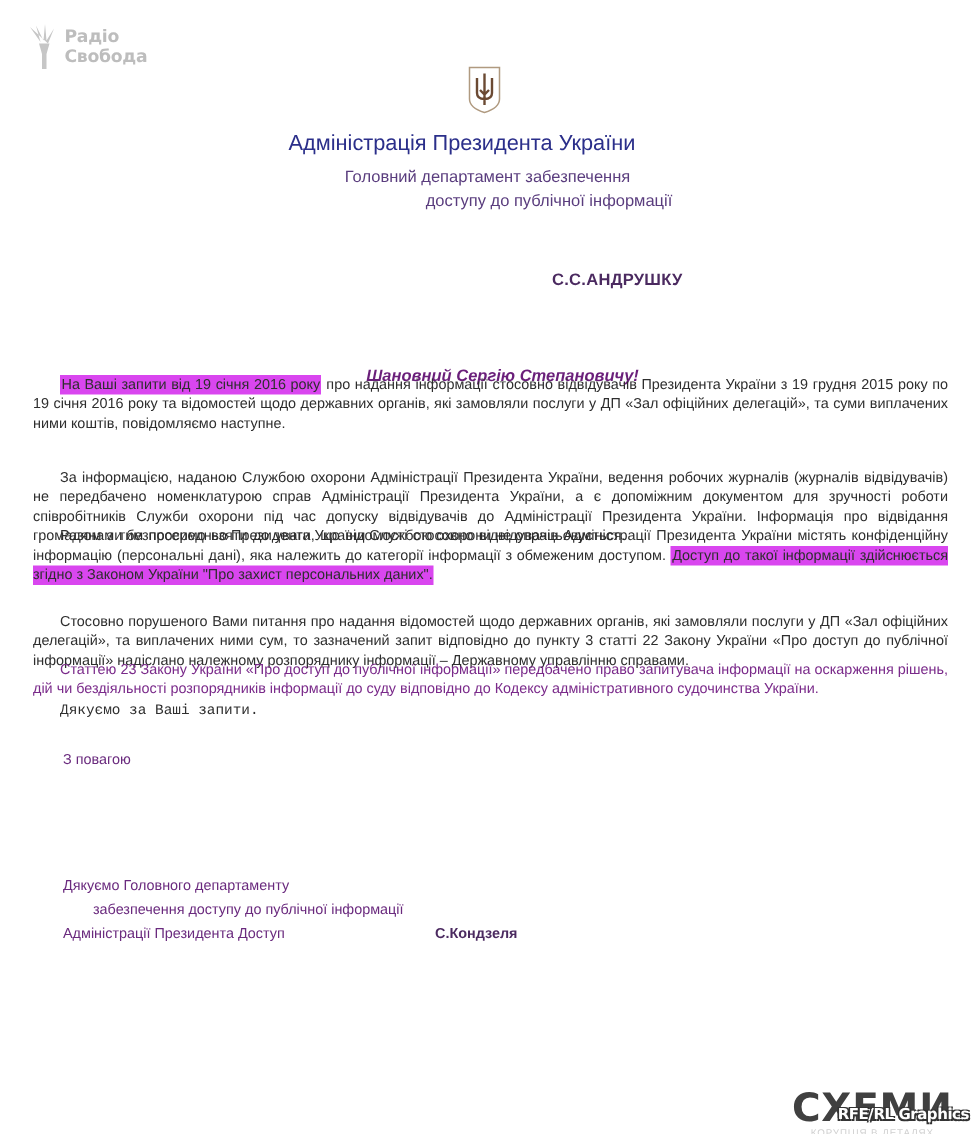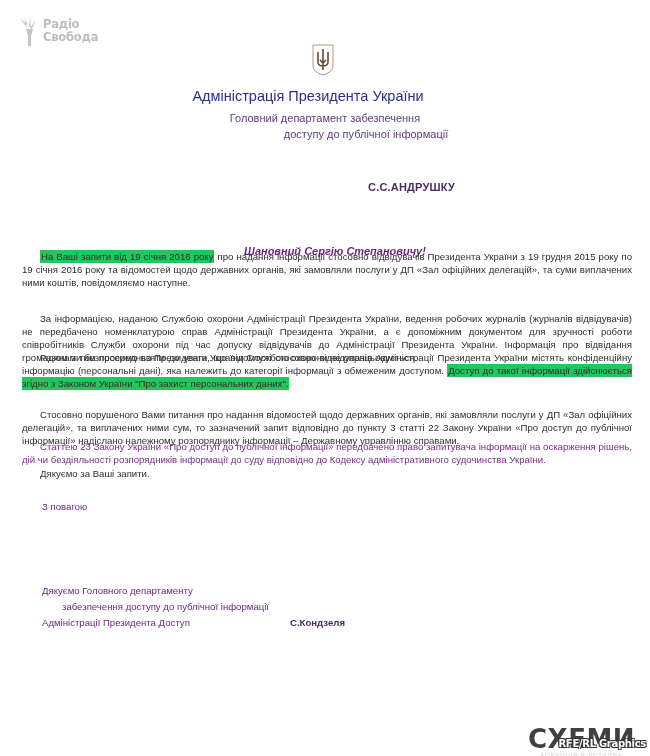--- a/index.html
+++ b/index.html
@@ -16,28 +16,28 @@
   .hdr-sub { position: absolute; left: 0; width: 650px; text-align: center; font-size: 11px; color: #5a3d7e; }
   .hdr-sub.l1 { top: 112px; }
   .hdr-sub.l2 { top: 128px; margin-left: 41px; }
 
   .addressee { position: absolute; left: 368px; top: 181px; font-size: 11px; font-weight: bold; color: #4b2a60; letter-spacing: 0.2px; }
 
   .greeting { position: absolute; left: 0; width: 650px; top: 245px; text-align: center; font-size: 11px; font-weight: bold; font-style: italic; color: #6a1f7a; padding-left: 20px; }
 
   .para { position: absolute; left: 22px; width: 610px; font-size: 9.6px; line-height: 13px; text-align: justify; color: #2e2e2e; text-indent: 18px; }
   .para.purple { color: #7a2a8a; }
-  .hl { background: #22c55e; padding: 1px 1px; }
+  .hl { background: #d946ef; padding: 1px 1px; }
 
   .p1 { top: 250px; }
   .p2 { top: 312px; }
   .p3 { top: 351px; }
   .p4 { top: 408px; }
   .p5 { top: 440px; }
-  .p6 { top: 467px; }
+  .p6 { top: 467px; font-family: Liberation Mono, monospace; }
 
   .regards { position: absolute; left: 42px; top: 501px; font-size: 9.6px; color: #6a2a7e; }
 
   .sig { position: absolute; font-size: 9.6px; color: #6a2a7e; }
   .sig.l1 { left: 42px; top: 585px; }
   .sig.l2 { left: 20px; top: 601px; margin-left: 42px; }
   .sig.l3 { left: 42px; top: 617px; }
   .sig-name { position: absolute; left: 290px; top: 617px; font-size: 9.6px; font-weight: bold; color: #4b2a60; }
 
   .schemes { position: absolute; left: 528px; top: 703px; text-align: center; }

